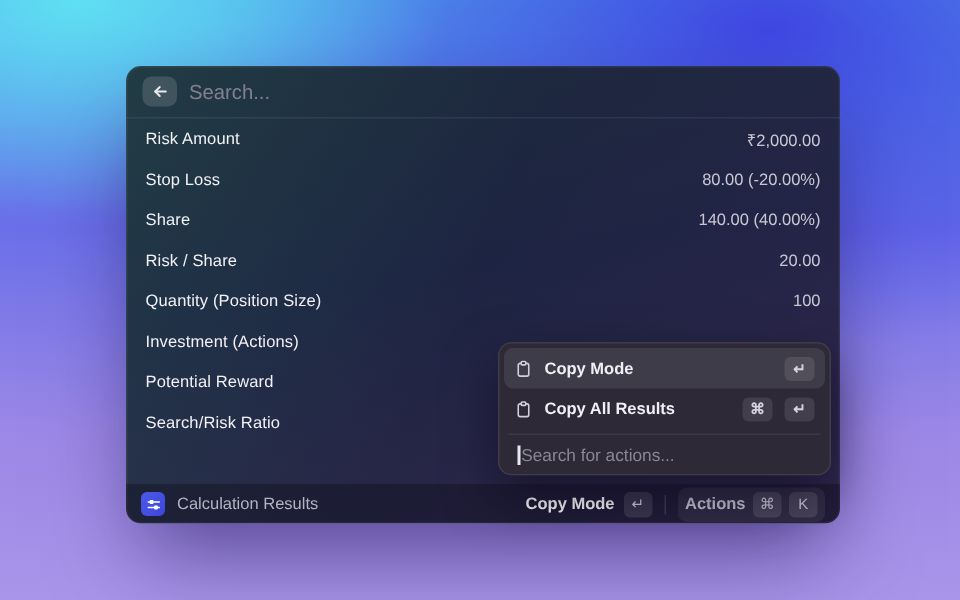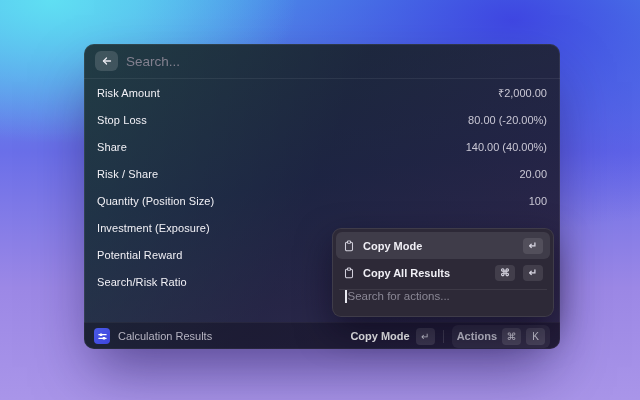--- a/index.html
+++ b/index.html
@@ -117,21 +117,21 @@
     padding: 0 7px; cursor: pointer;
     font-size: 11px; font-weight: 600; color: #f0eff5;
   }
   .menu-item.selected { background: rgba(255,255,255,0.09); }
   .menu-item .clip { display: flex; color: #d2d0dc; }
   .menu-item .clip svg { width: 12px; height: 12px; }
   .menu-item .m-spacer { flex: 1; }
   .menu-item kbd { min-width: 20px; height: 16px; background: rgba(255,255,255,0.10); }
   .menu-divider { height: 1px; background: rgba(255,255,255,0.08); margin: 3px 3px 0 3px; }
   .menu-search {
-    flex: 1; display: flex; align-items: flex-start;
+    flex: 1; display: flex; align-items: center;
     padding: 0 9px; gap: 1px;
   }
   .caret { width: 1.5px; height: 13px; background: #e8e8f0; flex: 0 0 auto; }
   .menu-search input {
     flex: 1; background: transparent; border: none; outline: none;
     font-family: "Liberation Sans", sans-serif;
     font-size: 11.5px; color: #e9e9f0;
   }
   .menu-search input::placeholder { color: #8a8795; }
 </style>
@@ -168,21 +168,21 @@
       </div>
       <div class="row">
         <span class="lbl">Risk / Share</span>
         <span class="val">20.00</span>
       </div>
       <div class="row">
         <span class="lbl">Quantity (Position Size)</span>
         <span class="val">100</span>
       </div>
       <div class="row">
-        <span class="lbl">Investment (Exposure)</span>
+        <span class="lbl">Investment (Actions)</span>
         <span class="val"></span>
       </div>
       <div class="row">
         <span class="lbl">Potential Reward</span>
         <span class="val"></span>
       </div>
       <div class="row">
         <span class="lbl">Search/Risk Ratio</span>
         <span class="val"></span>
       </div>

